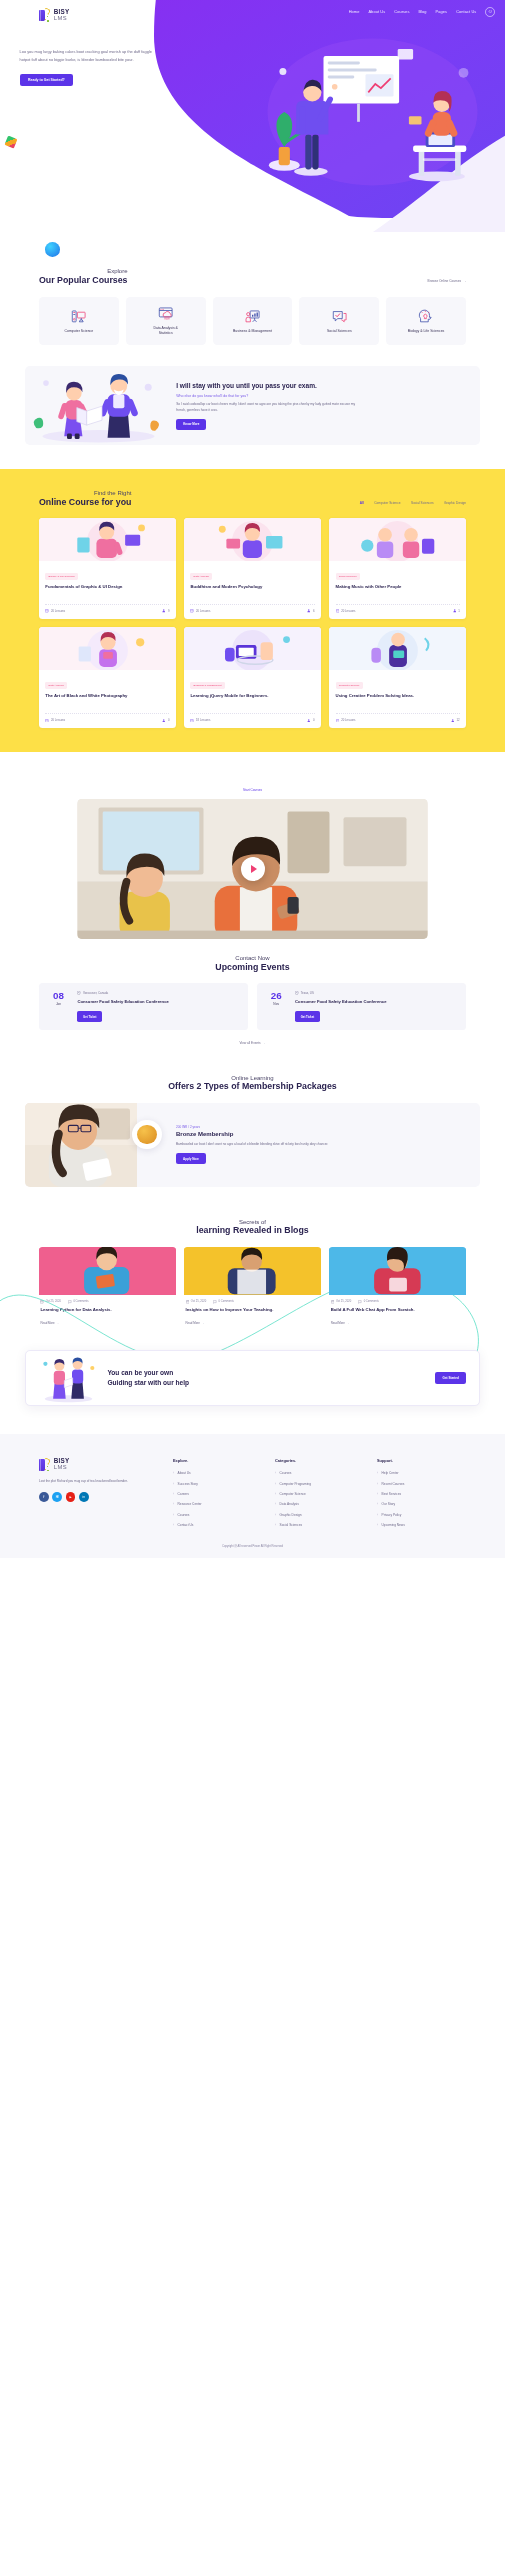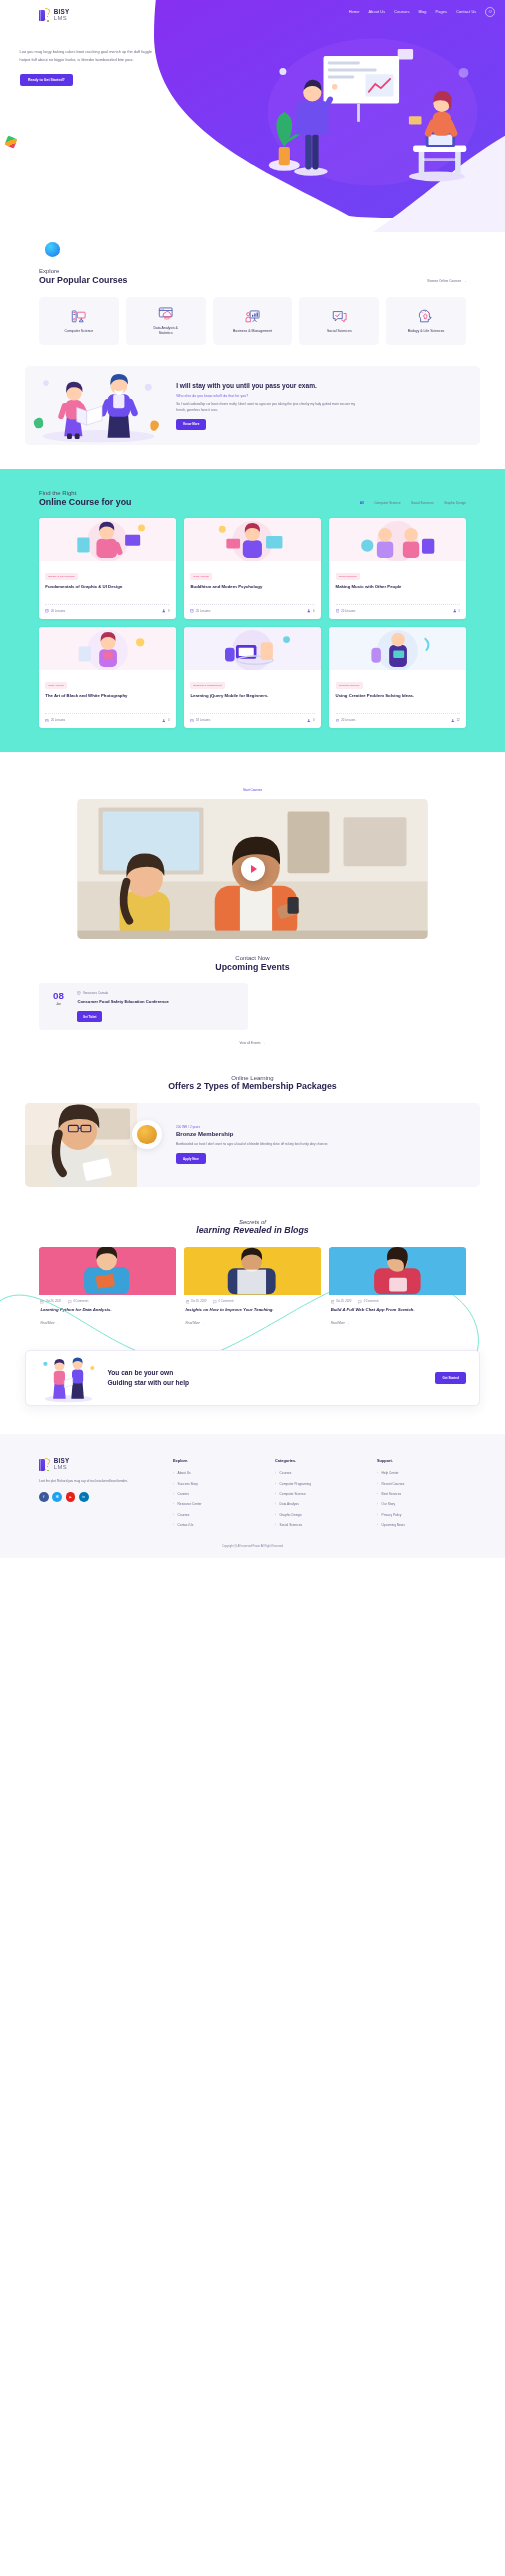--- a/index.html
+++ b/index.html
@@ -65,21 +65,21 @@
     transform:rotate(22deg); border-radius:1.4px; z-index:5;}
   .hero-art { position:absolute; right:5.6px; top:28px; width:267px; height:175px; z-index:4; }
   .blue-ball { position:absolute; left:45px; top:242px; width:14.7px;height:14.7px;border-radius:50%;
     background:radial-gradient(circle at 35% 30%, #3fd2ff, #1f72e8); z-index:5; }
 
   
   .sec { position:relative; }
   .sec-head { padding:0 39px; }
   .sec-kicker { font-size:6px; color:#4a4466; font-weight:400; }
   .sec-title { font-size:8.8px; font-weight:bold; color:#2b2350; margin-top:0.7px; }
-  .sec-head-row { display:flex; align-items:flex-end; justify-content:space-between; }
+  .sec-head-row { display:flex; align-items:flex-end; justify-content:space-between;text-align:right; }
   .browse-link { font-size:3.2px; color:#6f6a8a; text-decoration:none; white-space:nowrap; padding-bottom:2.1px;}
 
   
   .cats { display:flex; gap:7px; padding:12.6px 39px 0; }
   .cat {
     flex:1; background:#f7f7fb; border-radius:4.2px; height:48px;
     display:flex; flex-direction:column; align-items:center; justify-content:center; gap:4.2px; cursor:pointer;
   }
   .cat-ico { width:15.4px;height:15.4px; position:relative; }
   .cat-label { font-size:3.5px; color:#3a3358; text-align:center; line-height:1.45; width:39px;}
@@ -87,21 +87,21 @@
   
   .promo { margin:21px 25px 0; background:#f7f7fb; border-radius:4.9px; height:79px; position:relative; display:flex; align-items:center;}
   .promo-art { width:147px; height:79px; position:relative; flex:none; }
   .promo-copy { padding-left:4.2px; width:186px; }
   .promo-h { font-size:6.6px; font-weight:bold; line-height:1.35; color:#2b2350; }
   .promo-sub { font-size:3.6px; color:#7a5ce8; margin-top:3.5px; }
   .promo-p { font-size:3.2px; line-height:1.95; color:#6f6a8a; margin-top:2.8px; }
   .promo-btn { margin-top:5.6px; display:inline-block; background:#5b34e8; color:#fff; font-size:3px; font-weight:bold; padding:3.5px 7px; border-radius:2.1px; border:none; cursor:pointer;}
 
   
-  .band { background:#5eead4; padding:21px 0 24px; margin-top:24px; }
+  .band { background:#fde047; padding:21px 0 24px; margin-top:24px; }
   .filters { display:flex; gap:10.5px; align-items:center; padding-bottom:2.1px;}
   .filters a { font-size:3.2px; color:#6f6a8a; text-decoration:none;}
   .filters a.on { color:#5b34e8; font-weight:bold; }
   .course-grid { display:grid; grid-template-columns:repeat(3,1fr); gap:8.4px; padding:11.2px 39px 0; }
   .course { background:#fff; border-radius:3.5px; overflow:hidden; box-shadow:0 0.7px 2.8px rgba(40,30,90,.05); cursor:pointer;}
   .course-img { height:43px; position:relative; overflow:hidden; }
   .course-body { padding:5.6px 6.3px 6.3px; }
   .tag { display:inline-block; font-size:2.5px; color:#ef3f74; background:#fdeaf1; padding:1.8px 3.2px; border-radius:1.4px; }
   .course-title { font-size:4.3px; font-weight:bold; color:#2b2350; line-height:1.6; margin-top:4.2px; min-height:14px;}
   .course-foot { border-top:0.7px dotted #e2e0ee; margin:0 6.3px; padding:4.2px 0 5.6px; display:flex; justify-content:space-between; align-items:center;}
@@ -137,21 +137,21 @@
   .mem-badge { position:absolute; left:107px; top:17px; width:29.5px;height:29.5px;border-radius:50%;
      background:#fff; box-shadow:0 1.4px 7px rgba(40,30,90,.12); display:flex;align-items:center;justify-content:center; z-index:3;}
   .mem-badge-in { width:19.6px;height:19.6px;border-radius:50%;background:radial-gradient(circle at 35% 30%,#f7c24b,#d98b20);}
   .mem-body { padding-left:39px; text-align:left; }
   .mem-price { font-size:3.1px; color:#7a5ce8; }
   .mem-h { font-size:6px; font-weight:bold; color:#2b2350; margin-top:2.1px;}
   .mem-p { font-size:3.1px; line-height:1.95; color:#6f6a8a; margin-top:3.5px; width:182px;}
   .mem-btn { margin-top:6.3px; display:inline-block; background:#5b34e8; color:#fff; font-size:3px; font-weight:bold; padding:3.5px 7px; border-radius:2.1px; border:none; cursor:pointer;}
 
   
-  .blog-sec { padding:32px 0 0; text-align:center; position:relative;font-style:italic;}
+  .blog-sec { padding:32px 0 0; text-align:center; position:relative;}
   .blog-grid { display:grid; grid-template-columns:repeat(3,1fr); gap:8.4px; padding:11.2px 39px 0; text-align:left;}
   .blog-img { height:48px; border-radius:3.5px 3.5px 0 0; position:relative; overflow:hidden;}
   .blog-body { padding:5.6px 1.4px 0; }
   .blog-meta { display:flex; gap:7px; font-size:2.7px; color:#8a85a3;}
   .blog-meta span{display:flex;align-items:center;gap:1.8px;}
   .blog-t { font-size:4.3px; font-weight:bold; color:#2b2350; line-height:1.6; margin-top:3.5px;}
   .blog-more { font-size:2.9px; color:#6f6a8a; margin-top:4.2px; display:inline-block; text-decoration:none;}
   .swirl { position:absolute; left:0; top:28px; width:505px; height:182px; pointer-events:none; z-index:0;}
 
   
@@ -651,20 +651,37 @@
                 <circle cx="5" cy="4.3" r="1.4" fill="#8a85a3"></circle>
               </svg>
             <span>Vancouver, Canada</span>
           </div>
           <div class="ev-t">Consumer Food Safety Education Conference</div>
           <button class="ev-btn">Get Ticket</button>
         </div>
       </div>
 
 
+      <div class="ev">
+        <div class="ev-date">
+          <div class="ev-d">26</div>
+          <div class="ev-m">Nov</div>
+        </div>
+        <div>
+          <div class="ev-loc">
+            <svg width="3.5" height="4.2" viewBox="0 0 10 12">
+                <path d="M5 0 a4.3 4.3 0 0 1 4.3 4.3 C9.3 7.5 5 12 5 12 S.7 7.5 .7 4.3 A4.3 4.3 0 0 1 5 0 Z" fill="none" stroke="#8a85a3" stroke-width="1.3"></path>
+                <circle cx="5" cy="4.3" r="1.4" fill="#8a85a3"></circle>
+              </svg>
+            <span>Texas, US</span>
+          </div>
+          <div class="ev-t">Consumer Food Safety Education Conference</div>
+          <button class="ev-btn">Get Ticket</button>
+        </div>
+      </div>
     </div>
 
     <a class="view-all" href="#">
       <span>View all Events</span> &nbsp;→
     </a>
   </section>
 
   <section class="mem-sec">
     <div class="sec-kicker">Online Learning</div>
     <div class="sec-title">Offers 2 Types of Membership Packages</div>

